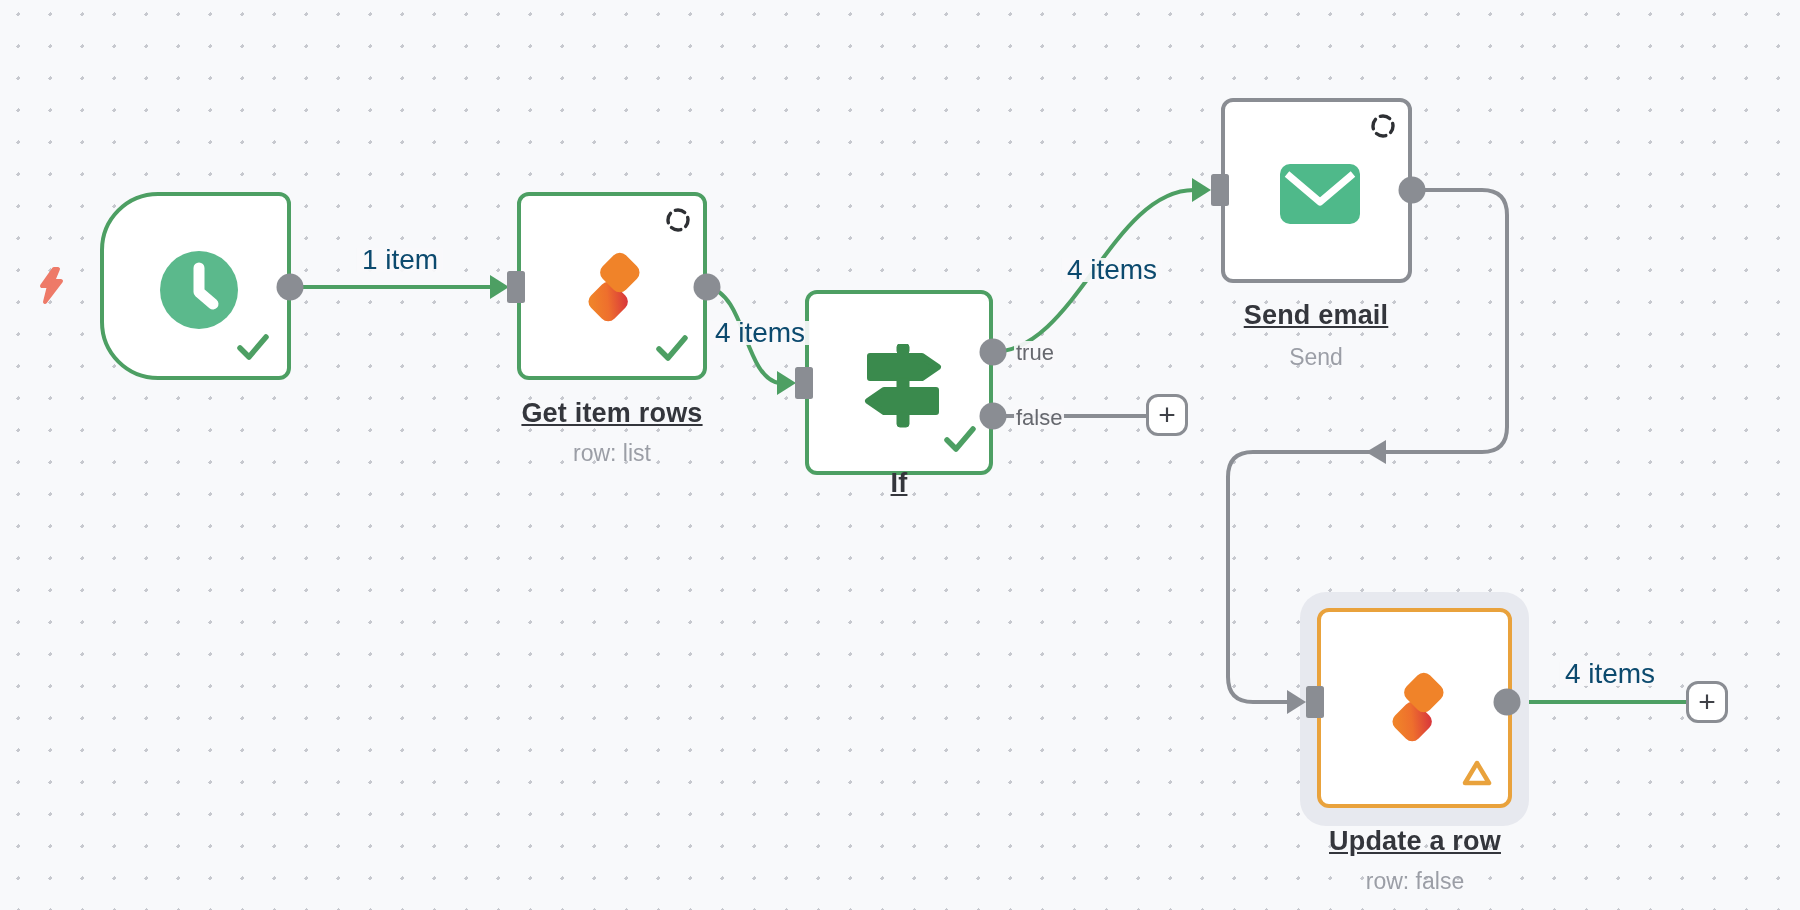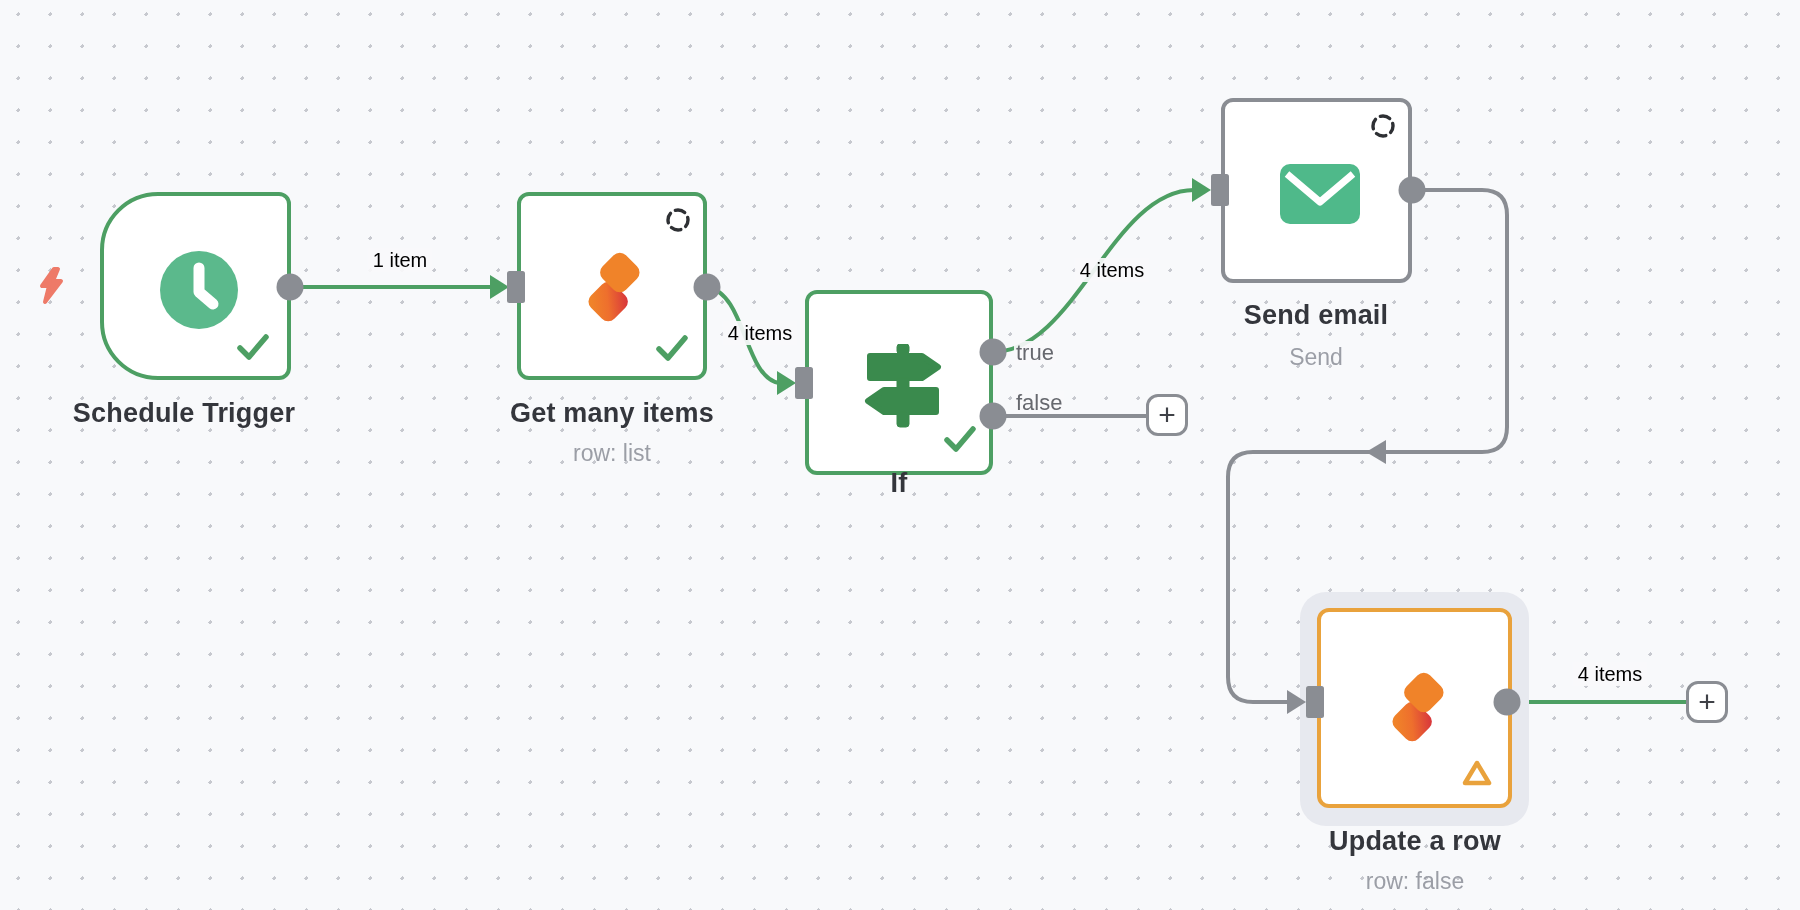--- a/index.html
+++ b/index.html
@@ -14,25 +14,25 @@
   svg.layer{position:absolute;left:0;top:0;width:1800px;height:910px;pointer-events:none;}
   svg.layer .hit{pointer-events:all;}
   .node{position:absolute;background:#fff;border:4px solid #4d9f63;border-radius:12px;box-sizing:border-box;z-index:2;}
   .node.gray{border-color:#8a8d93;}
   .node.orange{border-color:#e9a23c;}
   .halo{position:absolute;background:#e7e9ef;border-radius:26px;z-index:1;}
   .node-icon{position:absolute;}
   .corner-tr{position:absolute;top:11px;right:12px;}
   .corner-br{position:absolute;bottom:10px;right:14px;}
   .node-label{position:absolute;transform:translateX(-50%);white-space:nowrap;
-    font-size:27px;font-weight:700;color:#34363c;z-index:4;letter-spacing:0.2px;}
+    font-size:27px;font-weight:700;color:#34363c;z-index:4;letter-spacing:0.2px;text-decoration:underline;}
   .node-subtitle{position:absolute;transform:translateX(-50%);white-space:nowrap;
     font-size:23px;font-weight:400;color:#9b9ea6;z-index:4;}
   .conn-label{position:absolute;transform:translateX(-50%);white-space:nowrap;
-    font-size:20px;color:#000000;z-index:4;background:rgba(248,249,251,0.92);padding:0 5px;line-height:24px;text-align:center;}
+    font-size:28px;color:#0c4a6e;z-index:4;background:rgba(248,249,251,0.92);padding:0 5px;line-height:24px;text-align:center;}
   .port-label{position:absolute;font-size:22px;color:#66686e;z-index:4;
     background:rgba(248,249,251,0.92);line-height:23px;padding:0 2px;}
   .add-btn{position:absolute;width:42px;height:42px;background:#fff;border:3.5px solid #8a8d93;
     border-radius:12px;box-sizing:border-box;display:flex;align-items:center;justify-content:center;
     font-size:30px;font-weight:400;color:#3f4147;z-index:3;line-height:1;}
 </style>
 </head>
 <body>
 
 <div id="canvas">
@@ -65,21 +65,20 @@
       <svg width="34" height="28" viewBox="0 0 34 28">
         <path d="M4 15 L13 24 L30 4" stroke="#4d9f63" stroke-width="5.5" fill="none" stroke-linecap="round" stroke-linejoin="round"></path>
       </svg>
     </span>
   </div>
   <span class="node-icon" style="left:36px;top:266px;z-index:2;">
     <svg width="30" height="40" viewBox="0 0 30 40">
       <path d="M18 3 L6 20 H13 L9 36 L25 15 H17 L22 3 Z" fill="#ee7a68" stroke="#ee7a68" stroke-width="4" stroke-linejoin="round"></path>
     </svg>
   </span>
-  <div class="node-label" style="left:184px;top:398px;">Schedule Trigger</div>
 
   <div class="node" style="left:517px;top:192px;width:190px;height:188px;">
     <span class="node-icon" style="left:60px;top:54px;">
       <svg width="66" height="76" viewBox="0 0 68 78">
         <defs>
           <linearGradient id="stg1" x1="0.95" y1="0.1" x2="0.25" y2="0.95">
             <stop offset="0" stop-color="#d8363c"></stop>
               <stop offset="0.55" stop-color="#ee6f2d"></stop>
               <stop offset="1" stop-color="#f08329"></stop>
           </linearGradient>
@@ -92,21 +91,21 @@
       <svg width="26" height="26" viewBox="0 0 26 26">
         <circle cx="13" cy="13" r="10" fill="none" stroke="#2e3034" stroke-width="3.4" stroke-dasharray="10 5.7" stroke-dashoffset="3" stroke-linecap="round"></circle>
       </svg>
     </span>
     <span class="corner-br">
       <svg width="34" height="28" viewBox="0 0 34 28">
         <path d="M4 15 L13 24 L30 4" stroke="#4d9f63" stroke-width="5.5" fill="none" stroke-linecap="round" stroke-linejoin="round"></path>
       </svg>
     </span>
   </div>
-  <div class="node-label" style="left:612px;top:398px;">Get many items</div>
+  <div class="node-label" style="left:612px;top:398px;">Get item rows</div>
   <div class="node-subtitle" style="left:612px;top:440px;">row: list</div>
 
   <div class="node" style="left:805px;top:290px;width:188px;height:185px;">
     <span class="node-icon" style="left:52px;top:50px;">
       <svg width="84" height="84" viewBox="0 0 84 84">
         <g fill="#3a8a4d" stroke="#3a8a4d" stroke-linejoin="round">
           <rect x="36" y="0" width="12" height="10" rx="3"></rect>
           <path d="M9 12 H61 L77 23 L61 34 H9 Z" stroke-width="6"></path>
           <rect x="36" y="34" width="12" height="11"></rect>
           <path d="M75 46 H23 L7 57 L23 68 H75 Z" stroke-width="6"></path>
@@ -115,21 +114,21 @@
       </svg>
     </span>
     <span class="corner-br" style="right:12px;bottom:14px;">
       <svg width="34" height="28" viewBox="0 0 34 28">
         <path d="M4 15 L13 24 L30 4" stroke="#4d9f63" stroke-width="5.5" fill="none" stroke-linecap="round" stroke-linejoin="round"></path>
       </svg>
     </span>
   </div>
   <div class="node-label" style="left:899px;top:468px;">If</div>
   <div class="port-label" style="left:1014px;top:341px;">true</div>
-  <div class="port-label" style="left:1014px;top:391px;">false</div>
+  <div class="port-label" style="left:1014px;top:406px;">false</div>
 
   <div class="node gray" style="left:1221px;top:98px;width:191px;height:185px;">
     <span class="node-icon" style="left:55px;top:62px;">
       <svg width="80" height="60" viewBox="0 0 80 60">
         <rect width="80" height="60" rx="10" fill="#4fb98a"></rect>
         <path d="M7 10 L40 38 L73 10" stroke="#fff" stroke-width="7" fill="none" stroke-linejoin="round"></path>
       </svg>
     </span>
     <span class="corner-tr">
       <svg width="26" height="26" viewBox="0 0 26 26">

